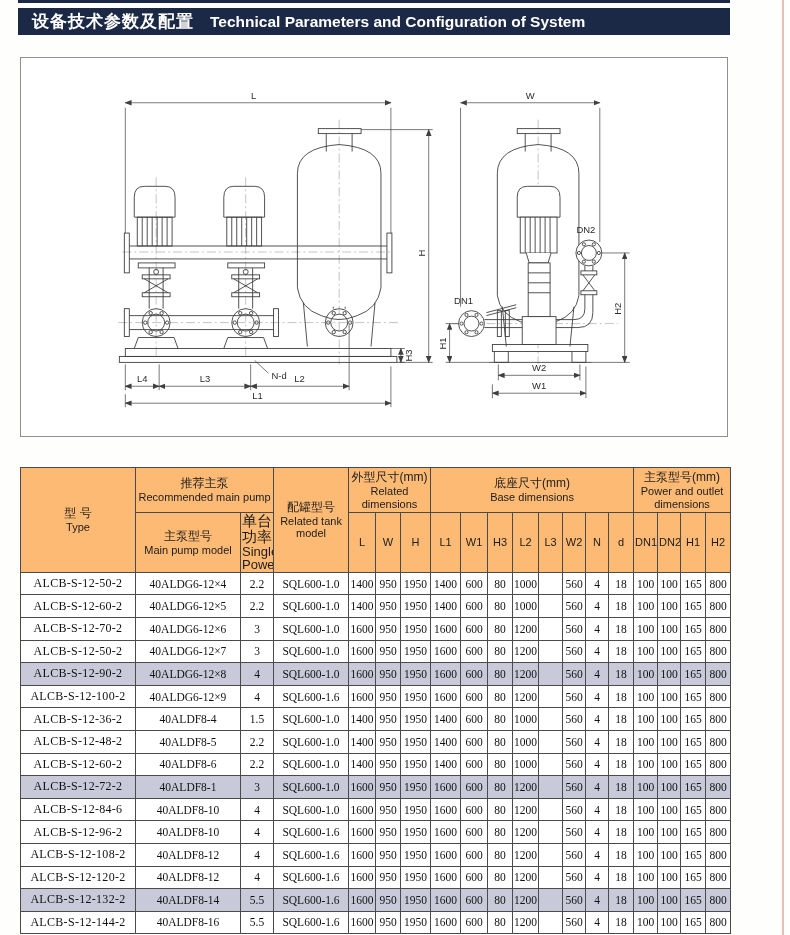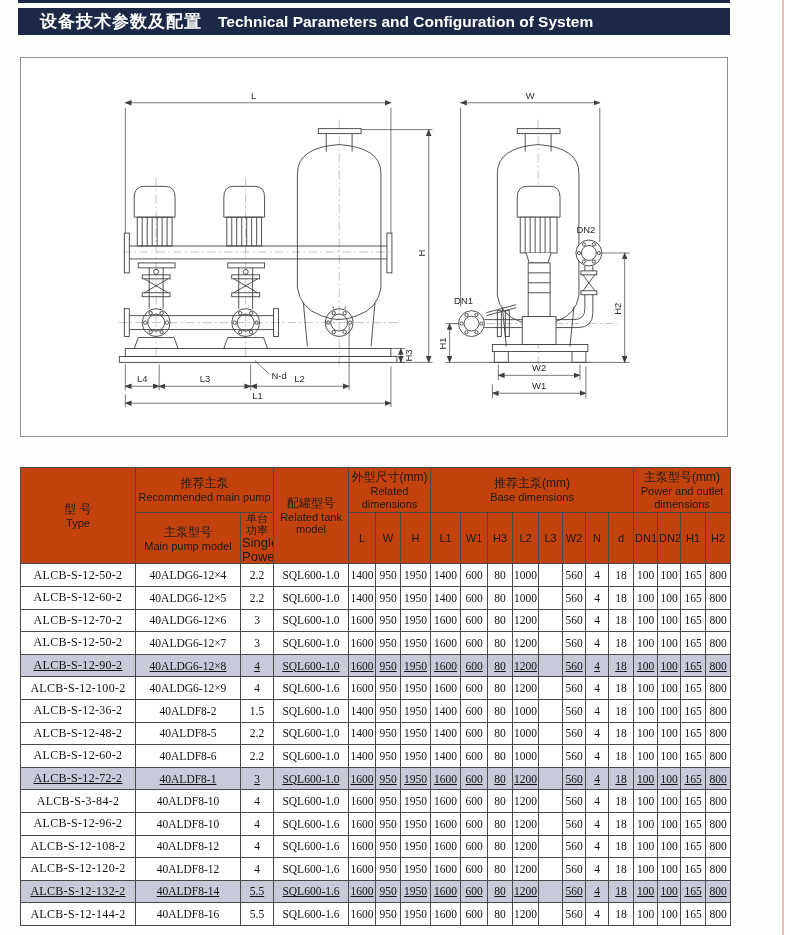--- a/index.html
+++ b/index.html
@@ -1,41 +1,41 @@
 <!DOCTYPE html>
 <html><head>
 <meta charset="utf-8">
 <style>
   html,body{margin:0;padding:0;}
   body{width:790px;height:935px;position:relative;background:#fefefd;
        font-family:"Liberation Sans",sans-serif;overflow:hidden;}
   .top-rule{position:absolute;left:18px;top:0;width:712px;height:3px;background:#1c2946;}
   .title-bar{position:absolute;left:18px;top:8px;width:712px;height:27px;background:#1c2946;
-             display:flex;align-items:center;gap:16px;padding-left:22px;box-sizing:border-box;}
+             display:flex;align-items:center;gap:16px;padding-left:14px;box-sizing:border-box;}
   .title-zh{color:#fff;font-weight:bold;font-size:17px;letter-spacing:1px;}
   .title-en{color:#fff;font-weight:bold;font-size:15.5px;text-align:center;}
   .scan-edge{position:absolute;left:782px;top:0;width:2px;height:935px;background:#e3b4a9;opacity:.85;}
   .diagram-panel{position:absolute;left:20px;top:57px;width:708px;height:380px;
                  border:1px solid #8f8f8f;background:#fff;box-sizing:border-box;}
   svg text{font-family:"Liberation Sans",sans-serif;font-size:9.5px;fill:#2b2b2b;}
   table.params{position:absolute;left:20px;top:467px;width:710px;border-collapse:collapse;
                table-layout:fixed;background:#fff;border:1.5px solid #3a3a3a;}
   table.params th,table.params td{border:1px solid #4a4a4a;padding:0 1px;text-align:center;
                vertical-align:middle;overflow:hidden;}
-  thead th{background:#c2410c;font-weight:normal;}
+  thead th{background:#fdba74;font-weight:normal;}
   tr.g-row{height:45px;} tr.s-row{height:40px;}
   .zh{display:block;font-size:12px;color:#1c1c1c;line-height:1.25;}
   .en{display:block;font-size:11px;color:#1c1c1c;line-height:1.1;}
   .en-sm{display:block;font-size:13px;color:#1c1c1c;line-height:1.05;}
-  .zh-sm{display:block;font-size:11px;color:#1c1c1c;line-height:1.05;}
+  .zh-sm{display:block;font-size:15px;color:#1c1c1c;line-height:1.05;}
   .dim-h{font-size:11px;color:#1c1c1c;}
   tbody tr{height:22.6px;}
   tbody td{font-family:"Liberation Serif",serif;font-size:11.5px;color:#111;}
   tbody td:first-child{font-size:12px;letter-spacing:.3px;}
-  tbody tr.hl td{background:#c8c9d9;text-decoration:underline;}
+  tbody tr.hl td{background:#c8c9d9;}
 </style>
 </head>
 <body>
 
 <div class="top-rule"></div>
 <div class="title-bar">
   <span class="title-zh">设备技术参数及配置</span>
   <span class="title-en">Technical Parameters and Configuration of System</span>
 </div>
 <div class="scan-edge"></div>
@@ -264,21 +264,21 @@
       </th>
       <th rowspan="2">
         <span class="zh">配罐型号</span>
         <span class="en">Related tank model</span>
       </th>
       <th colspan="3">
         <span class="zh">外型尺寸(mm)</span>
         <span class="en">Related dimensions</span>
       </th>
       <th colspan="8">
-        <span class="zh">推荐主泵(mm)</span>
+        <span class="zh">底座尺寸(mm)</span>
         <span class="en">Base dimensions</span>
       </th>
       <th colspan="4">
         <span class="zh">主泵型号(mm)</span>
         <span class="en">Power and outlet dimensions</span>
       </th>
     </tr>
     <tr class="s-row">
       <th>
         <span class="zh">主泵型号</span>
@@ -427,21 +427,21 @@
         <td>560</td>
         <td>4</td>
         <td>18</td>
         <td>100</td>
         <td>100</td>
         <td>165</td>
         <td>800</td>
       </tr>
       <tr>
         <td>ALCB-S-12-36-2</td>
-        <td>40ALDF8-2</td>
+        <td>40ALDF8-4</td>
         <td>1.5</td>
         <td>SQL600-1.0</td>
         <td>1400</td>
         <td>950</td>
         <td>1950</td>
         <td>1400</td>
         <td>600</td>
         <td>80</td>
         <td>1000</td>
         <td></td>
@@ -510,21 +510,21 @@
         <td></td>
         <td>560</td>
         <td>4</td>
         <td>18</td>
         <td>100</td>
         <td>100</td>
         <td>165</td>
         <td>800</td>
       </tr>
       <tr>
-        <td>ALCB-S-3-84-2</td>
+        <td>ALCB-S-12-84-6</td>
         <td>40ALDF8-10</td>
         <td>4</td>
         <td>SQL600-1.0</td>
         <td>1600</td>
         <td>950</td>
         <td>1950</td>
         <td>1600</td>
         <td>600</td>
         <td>80</td>
         <td>1200</td>

